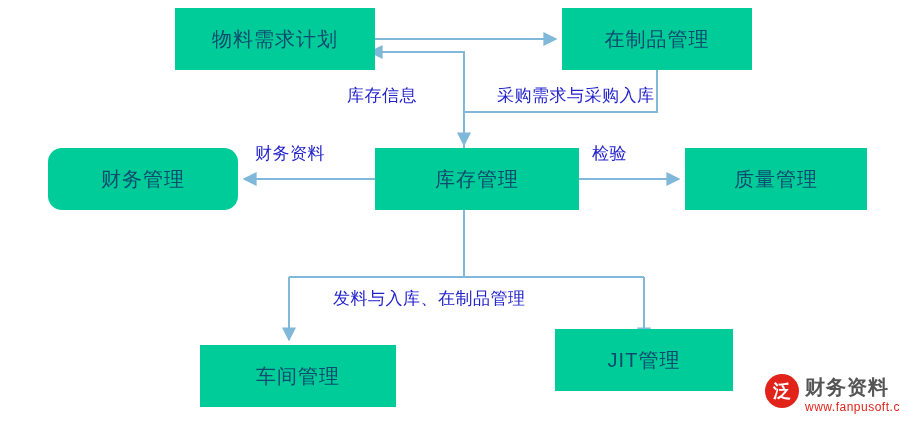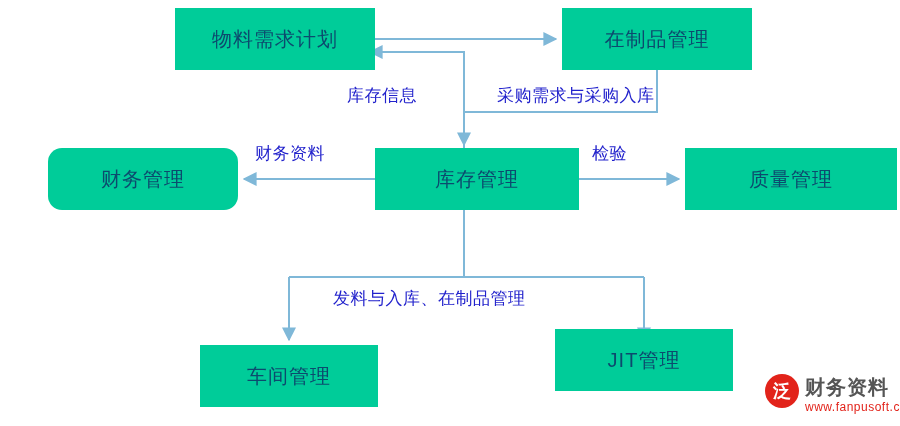--- a/index.html
+++ b/index.html
@@ -39,22 +39,22 @@
     color: #2222cc;
     font-size: 17px;
     white-space: nowrap;
     letter-spacing: 0.5px;
   }
   
   #n-mrp      { left: 175px; top: 8px;   width: 200px; height: 62px; }
   #n-purchase { left: 562px; top: 8px;   width: 190px; height: 62px; }
   #n-finance  { left: 48px;  top: 148px; width: 190px; height: 62px; border-radius: 14px; }
   #n-inventory{ left: 375px; top: 148px; width: 204px; height: 62px; }
-  #n-quality  { left: 685px; top: 148px; width: 212px; height: 62px; }
-  #n-workshop { left: 200px; top: 345px; width: 178px; height: 62px; }
+  #n-quality  { left: 685px; top: 148px; width: 182px; height: 62px; }
+  #n-workshop { left: 200px; top: 345px; width: 196px; height: 62px; }
   #n-jit      { left: 555px; top: 329px; width: 178px; height: 62px; }
   
   #l-stockinfo   { left: 347px; top: 84px; }
   #l-purchreq    { left: 497px; top: 84px; }
   #l-financedata { left: 255px; top: 142px; }
   #l-inspection  { left: 592px; top: 142px; }
   #l-issue       { left: 333px; top: 287px; }
   
   #watermark {
     position: absolute;

